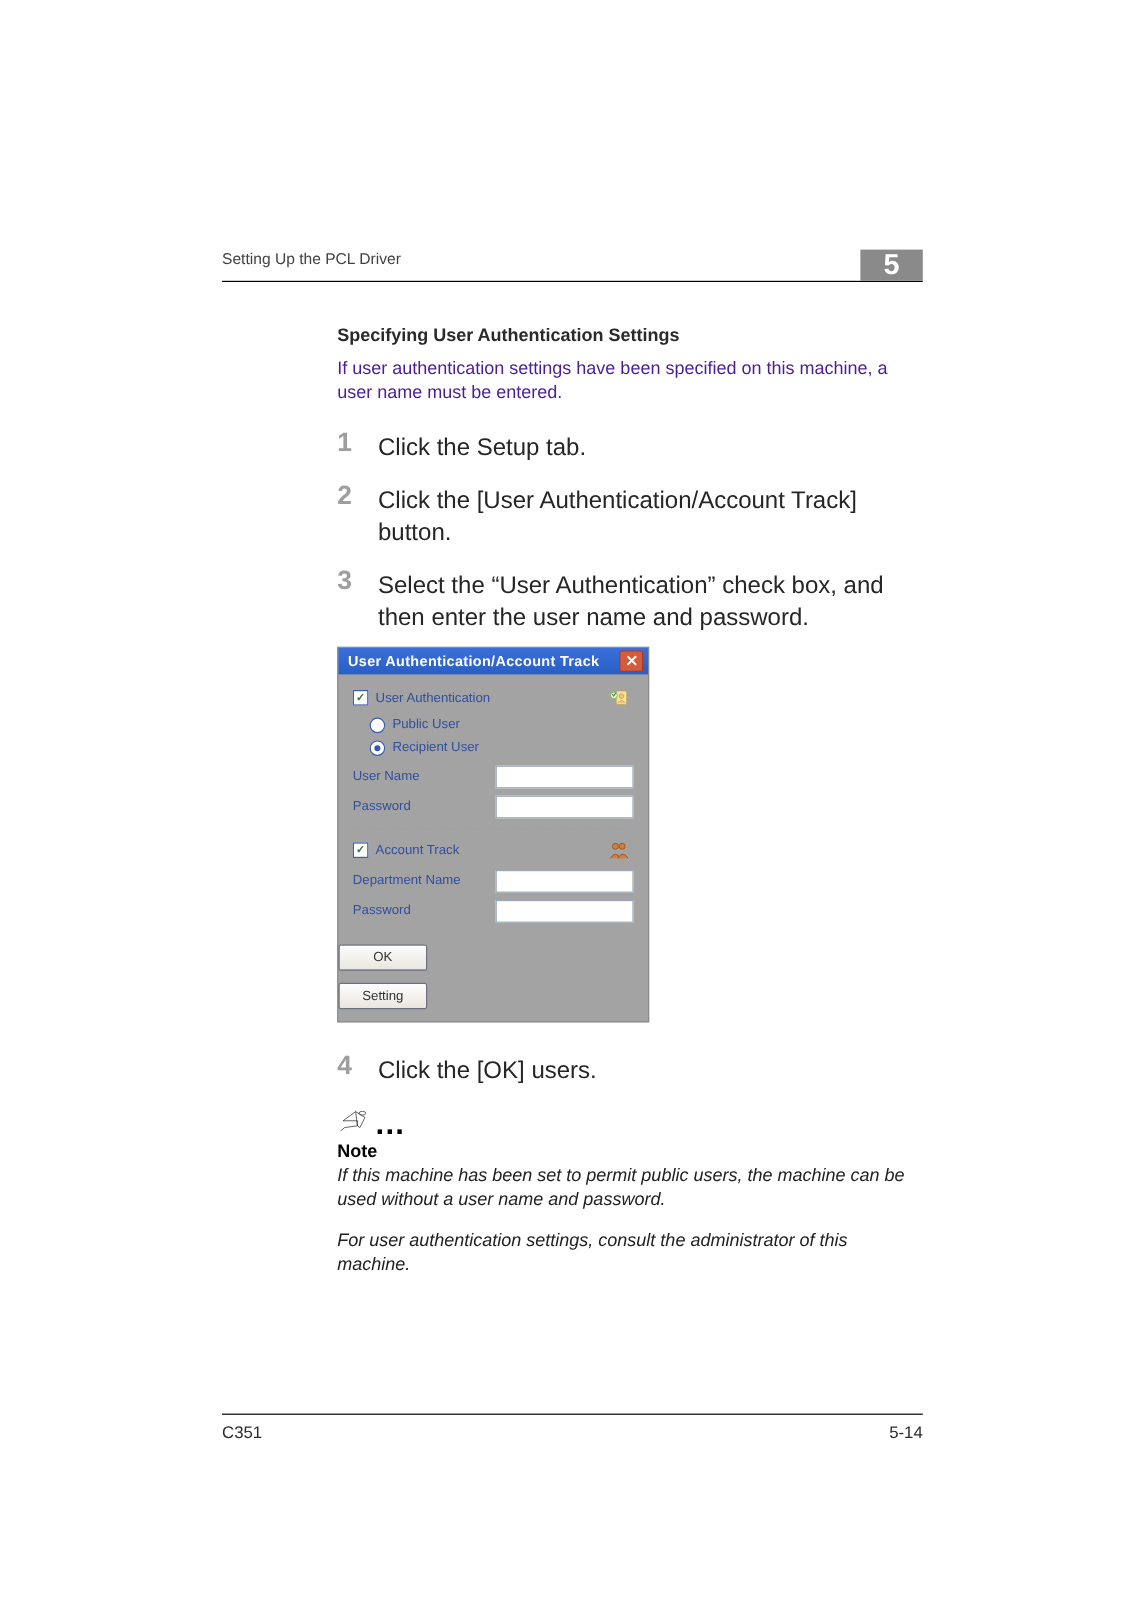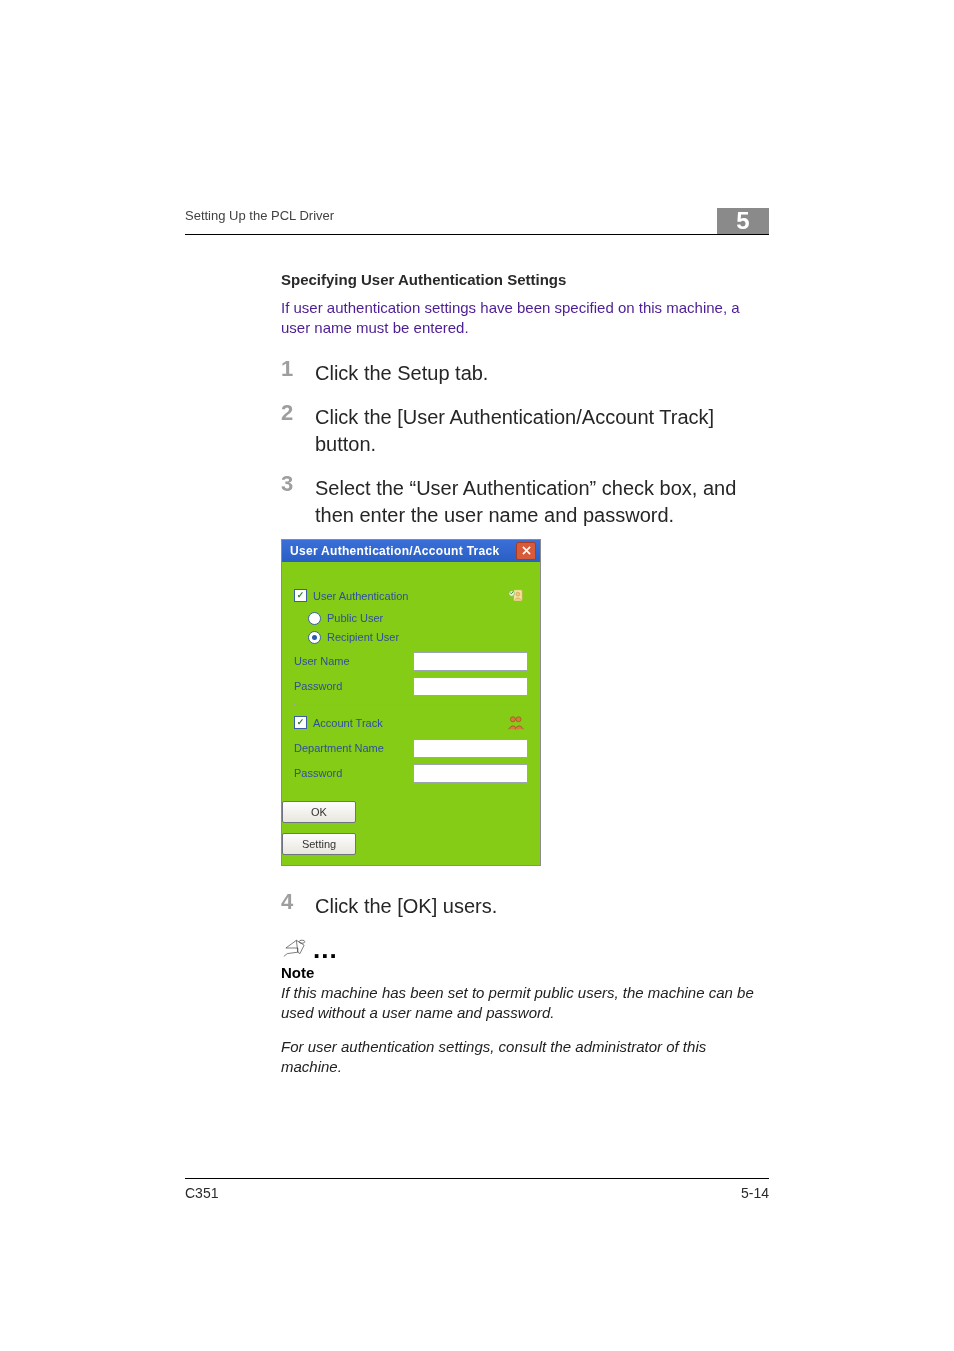--- a/index.html
+++ b/index.html
@@ -83,21 +83,21 @@
       margin-top: 3px;
     }
     .step-row.last {
       margin-bottom: 10px;
     }
 
     
     .dialog {
       width: 258px;
       border: 1px solid #8c8c8c;
-      background: #84cc16;
+      background: #a3a3a3;
       margin-top: 6px;
       font-size: 11px;
       box-shadow: 0 0 0 rgba(0,0,0,0);
     }
     .dialog-title-bar {
       background: linear-gradient(#3a6fd9, #295fc3);
       height: 22px;
       display: flex;
       align-items: center;
       justify-content: space-between;
@@ -115,21 +115,21 @@
       background: #d65b3b;
       border: 1px solid #aa3b1f;
       border-radius: 2px;
       display: flex;
       align-items: center;
       justify-content: center;
     }
     .dialog-close svg { width: 9px; height: 9px; }
 
     .dialog-body {
-      padding: 24px 12px 6px 12px;
+      padding: 10px 12px 6px 12px;
     }
     .dlg-row {
       display: flex;
       align-items: center;
       gap: 6px;
       margin-bottom: 6px;
       color: #2f4f9f;
     }
     .dlg-checkbox {
       width: 11px;

